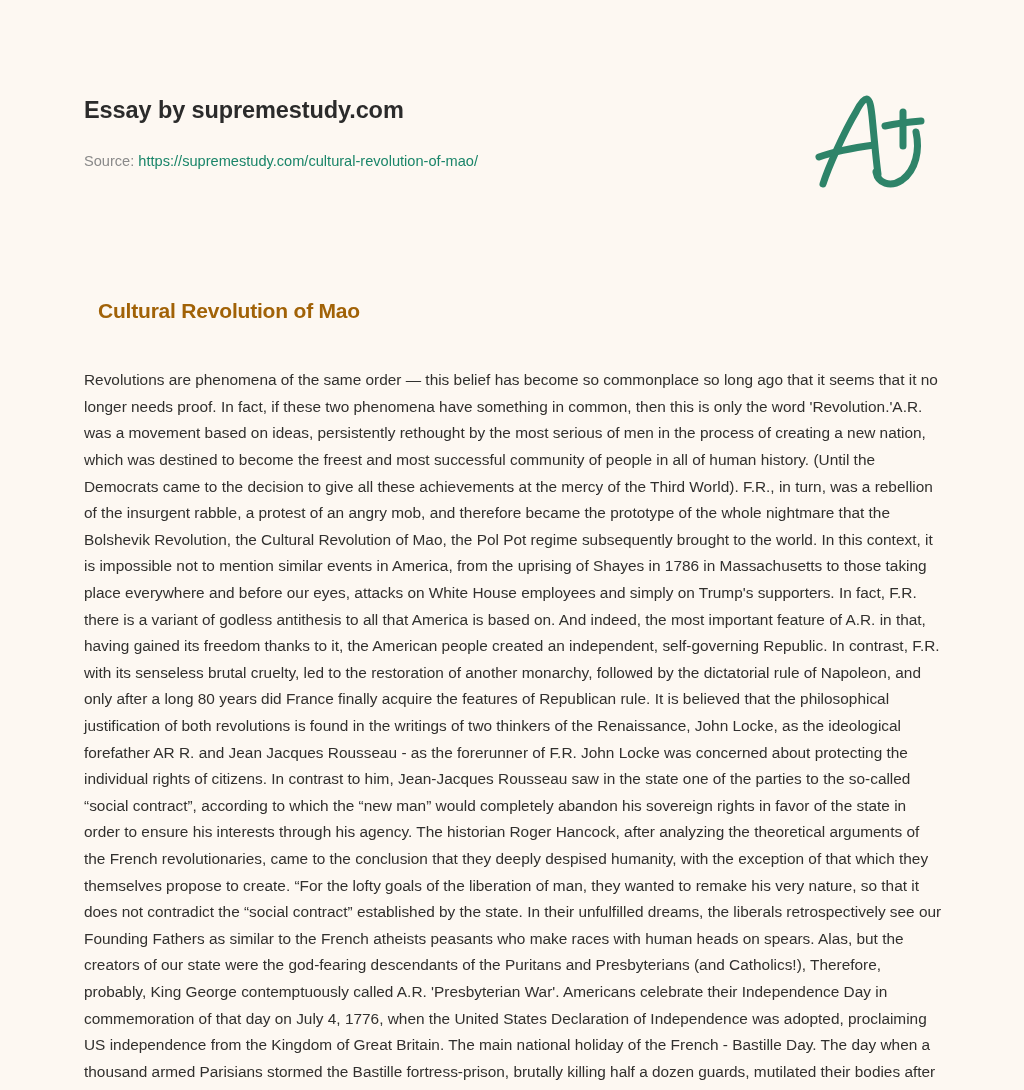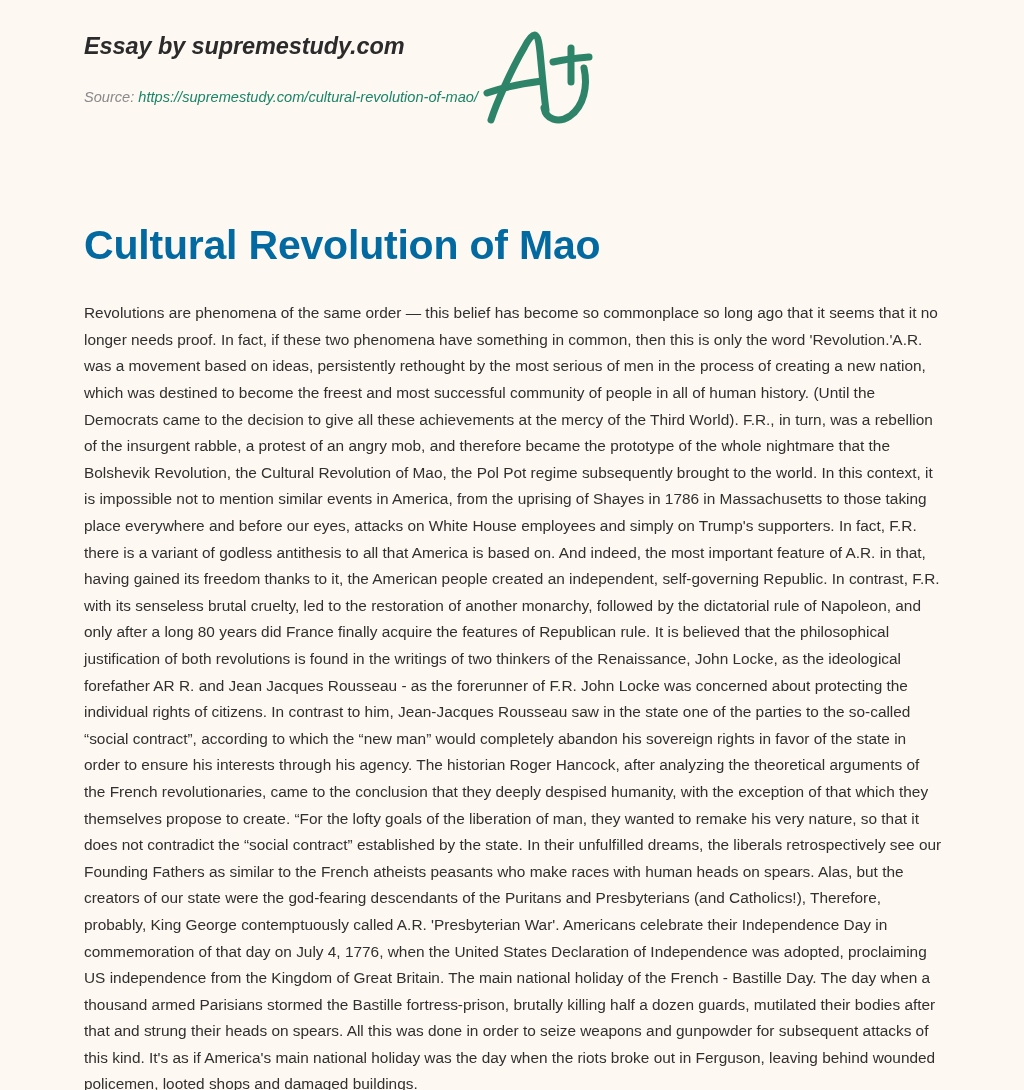--- a/index.html
+++ b/index.html
@@ -18,22 +18,22 @@
     position: relative;
     width: 1024px;
     height: 1090px;
     box-sizing: border-box;
     padding: 0 84px;
   }
   
   .header {
     display: flex;
     align-items: flex-start;
-    padding-top: 32px;
-    font-style: italic;
+    justify-content: space-between;
+    padding-top: 96px;
   }
   .header-left {
     display: block;
   }
   .site-byline {
     font-size: 23.5px;
     font-weight: bold;
     letter-spacing: -0.1px;
     color: #2b2b2b;
     line-height: 1.2;
@@ -62,26 +62,26 @@
     margin-top: -8px;
     flex: 0 0 auto;
   }
   .logo svg {
     display: block;
     width: 120px;
     height: 104px;
   }
   
   .essay-title {
-    margin: 0;
+    margin: 14px;
     padding-top: 92px;
-    font-size: 41px;
+    font-size: 21px;
     font-weight: bold;
     letter-spacing: -0.2px;
-    color: #0369a1;
+    color: #a16207;
     line-height: 1.25;
   }
   
   .essay-body {
     margin: 0;
     padding-top: 29px;
     width: 858px;
     font-size: 15.4px;
     line-height: 26.6px;
     color: #31302e;

